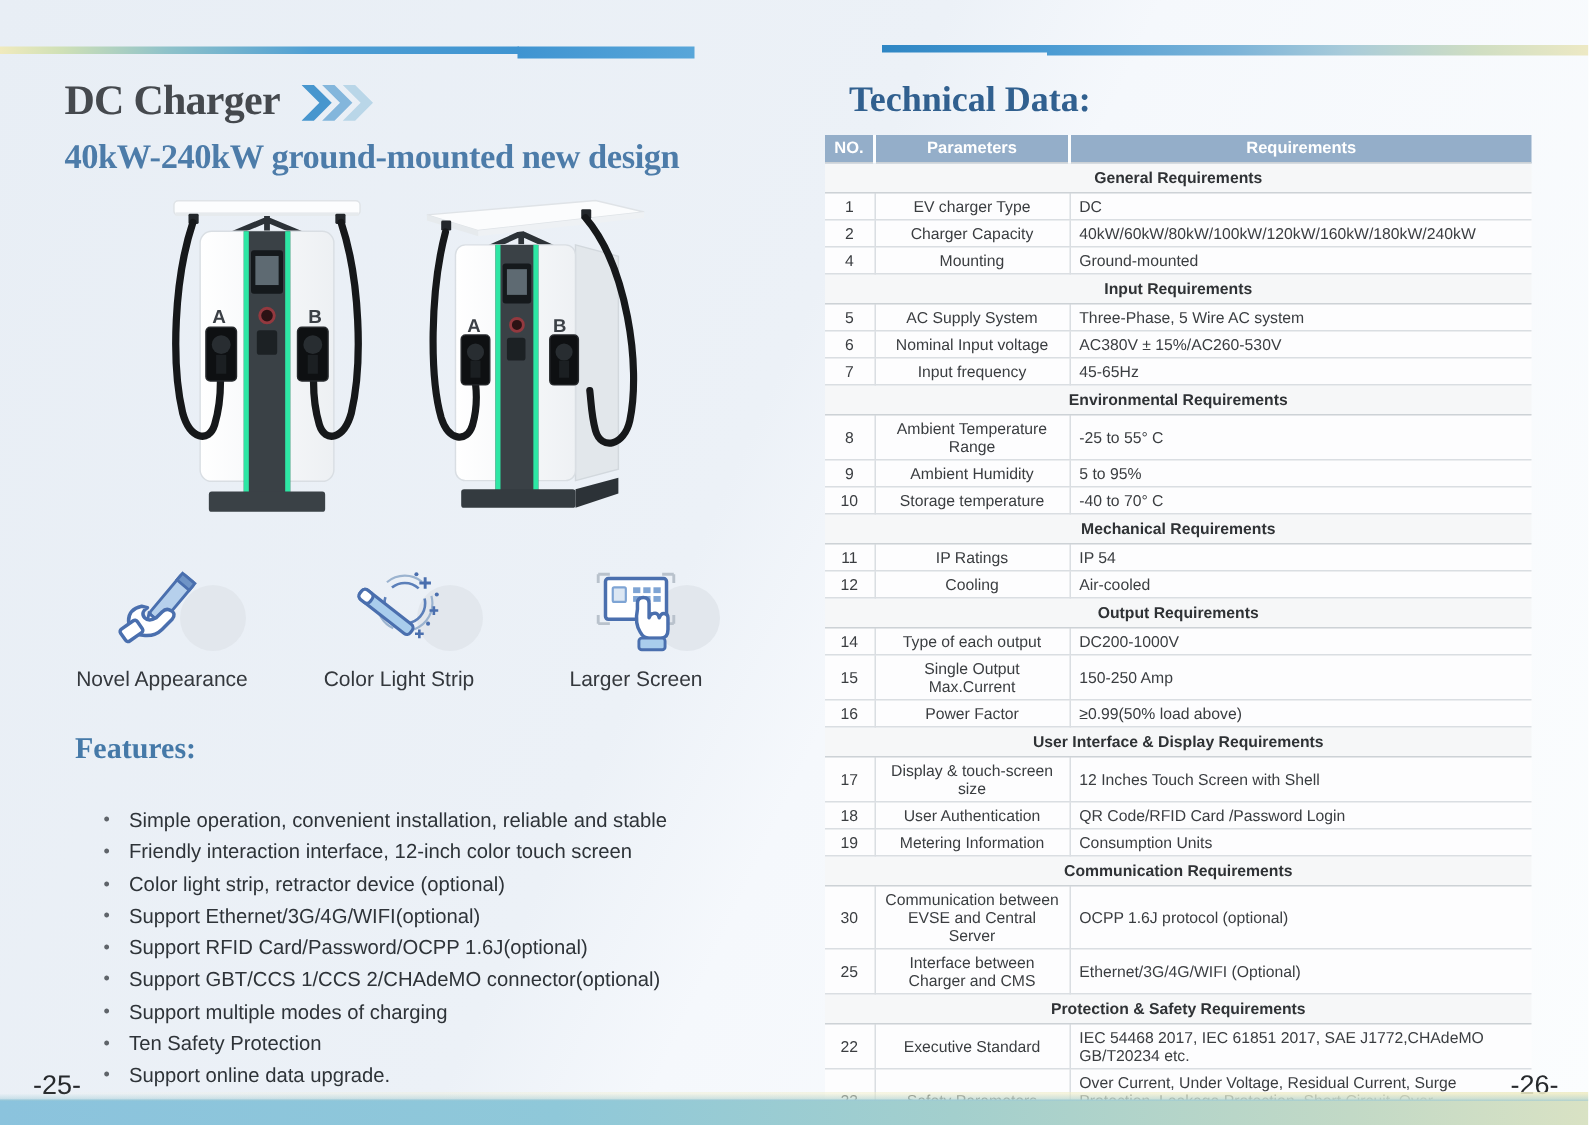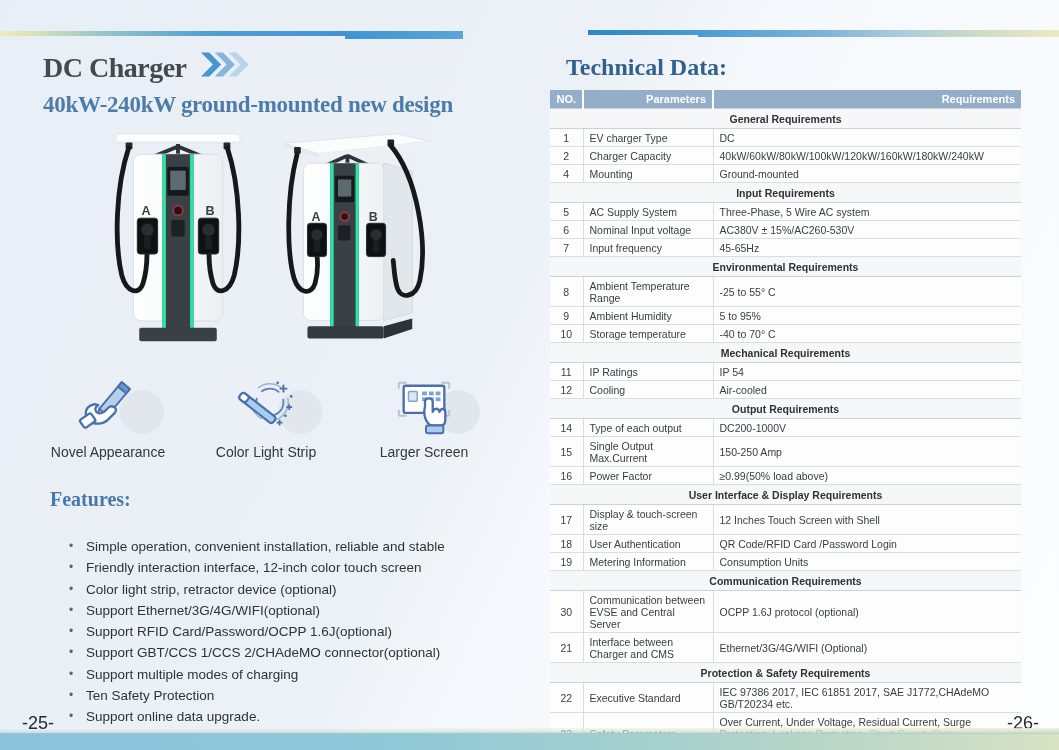--- a/index.html
+++ b/index.html
@@ -20,21 +20,21 @@
   .band-top{position:absolute;left:0;bottom:16px;width:100%;height:6px;
     background:linear-gradient(90deg,rgba(240,238,210,0) 0%,rgba(238,236,200,.55) 60%,rgba(238,236,198,.9) 100%);}
   .band{position:absolute;left:0;bottom:0;width:100%;height:17px;
     background:linear-gradient(90deg,#8bc3dd 0%,#8fc8d9 35%,#a3cfcd 60%,#c2d9c6 85%,#d9e2c4 100%);}
   .band::before{content:"";position:absolute;left:0;top:-4px;width:100%;height:5px;
     background:linear-gradient(180deg,rgba(246,249,250,0),#9cc9d6);opacity:.6;}
   .page-num{position:absolute;bottom:16px;font-size:18px;color:#26292c;}
   .pn-left{left:22px;} .pn-right{right:20px;}
 
   
-  .title-row{position:absolute;left:43px;top:52px;display:flex;align-items:flex-start;gap:14px;}
+  .title-row{position:absolute;left:43px;top:52px;display:flex;align-items:center;gap:14px;}
   .dc-title{font-family:"Liberation Serif",serif;font-weight:700;font-size:28px;color:#45494e;letter-spacing:-.5px;}
   .subtitle{position:absolute;left:43px;top:92px;font-family:"Liberation Serif",serif;font-weight:700;
     font-size:23px;color:#4d7ca9;letter-spacing:-.3px;}
 
   
   .chargers{position:absolute;left:100px;top:128px;width:345px;height:222px;display:flex;gap:18px;align-items:flex-start;}
   .chargers svg text{font-family:"Liberation Sans",sans-serif;font-size:13px;font-weight:600;fill:#3b4046;}
 
   
   .highlights{position:absolute;left:32px;top:376px;width:468px;display:flex;justify-content:space-between;}
@@ -49,29 +49,29 @@
     font-size:20px;color:#4579a8;}
   #features-list{position:absolute;left:52px;top:520px;margin:16px;padding:0;list-style:none;width:470px;}
   #features-list li{font-size:13.5px;color:#2e3338;line-height:21.3px;padding-left:18px;position:relative;}
   #features-list li::before{content:"\2022";position:absolute;left:1px;color:#5f646a;font-size:12px;}
 
   
   .tech-title{position:absolute;left:566px;top:54px;font-family:"Liberation Serif",serif;font-weight:700;
     font-size:24px;color:#31608f;}
   #tech-table{position:absolute;left:550px;top:90px;width:471px;border-collapse:collapse;table-layout:fixed;
     font-size:10.5px;color:#3a3d40;}
-  #tech-table th{background:#94aec9;color:#fff;font-weight:700;text-align:right;padding:3px 6px;font-size:11px;
+  #tech-table th{background:#94aec9;color:#fff;font-weight:700;text-align:center;padding:3px 6px;font-size:11px;
     border-right:2px solid #fbfdfe;margin-top:16px;}
   #tech-table th:last-child{border-right:none;}
   #tech-table td{vertical-align:middle;}
   .section-row td{background:#f6f7f8;text-align:center;font-weight:600;color:#2f3235;padding:3.5px 4px;
     border-top:1px solid #cdd2d6;border-bottom:1px solid #cdd2d6;}
   .data-row td{border-bottom:1px solid #dadee2;padding:2.5px 6px;background:#fdfdfe;}
   .data-row td.no{text-align:center;border-right:1px solid #dadee2;padding:2.5px 2px;}
-  .data-row td.param{border-right:1px solid #dadee2;}
+  .data-row td.param{border-right:1px solid #dadee2;text-align:center;}
 </style>
 </head>
 <body>
 
 <div class="page">
 
   <div class="bar bar-l1"></div>
   <div class="bar bar-l2"></div>
   <div class="bar bar-r1"></div>
   <div class="bar bar-r2"></div>
@@ -353,31 +353,31 @@
         </tr>
         <tr class="section-row">
           <td colspan="3">Communication Requirements</td>
         </tr>
         <tr class="data-row">
           <td class="no">30</td>
           <td class="param">Communication between EVSE and Central Server</td>
           <td class="req">OCPP 1.6J protocol (optional)</td>
         </tr>
         <tr class="data-row">
-          <td class="no">21</td>
+          <td class="no">25</td>
           <td class="param">Interface between Charger and CMS</td>
           <td class="req">Ethernet/3G/4G/WIFI (Optional)</td>
         </tr>
         <tr class="section-row">
           <td colspan="3">Protection &amp; Safety Requirements</td>
         </tr>
         <tr class="data-row">
           <td class="no">22</td>
           <td class="param">Executive Standard</td>
-          <td class="req">IEC 97386 2017, IEC 61851 2017, SAE J1772,CHAdeMO GB/T20234 etc.</td>
+          <td class="req">IEC 54468 2017, IEC 61851 2017, SAE J1772,CHAdeMO GB/T20234 etc.</td>
         </tr>
         <tr class="data-row">
           <td class="no">23</td>
           <td class="param">Safety Parameters</td>
           <td class="req">Over Current, Under Voltage, Residual Current, Surge Protection, Leakage Protection, Short Circuit, Over Temperature, etc.</td>
         </tr>
       </tbody>
   </table>
 
   <div class="page-num pn-right">-26-</div>

